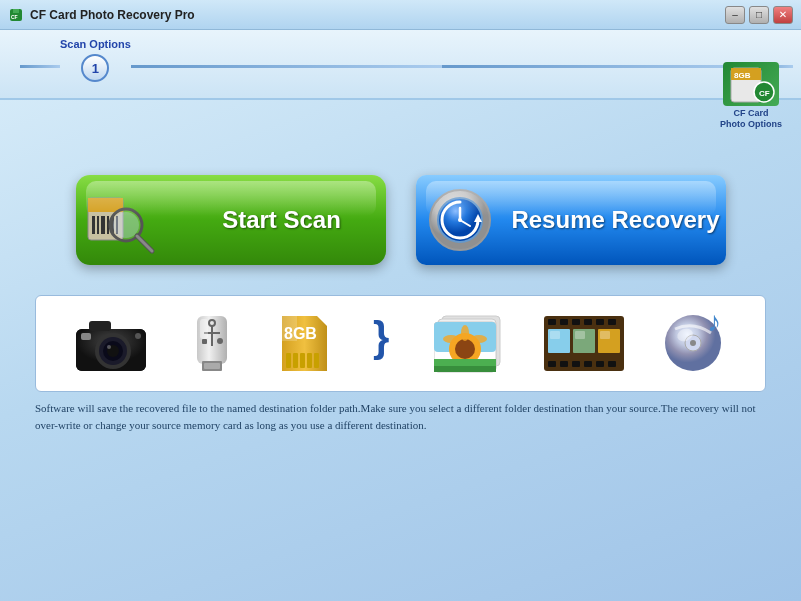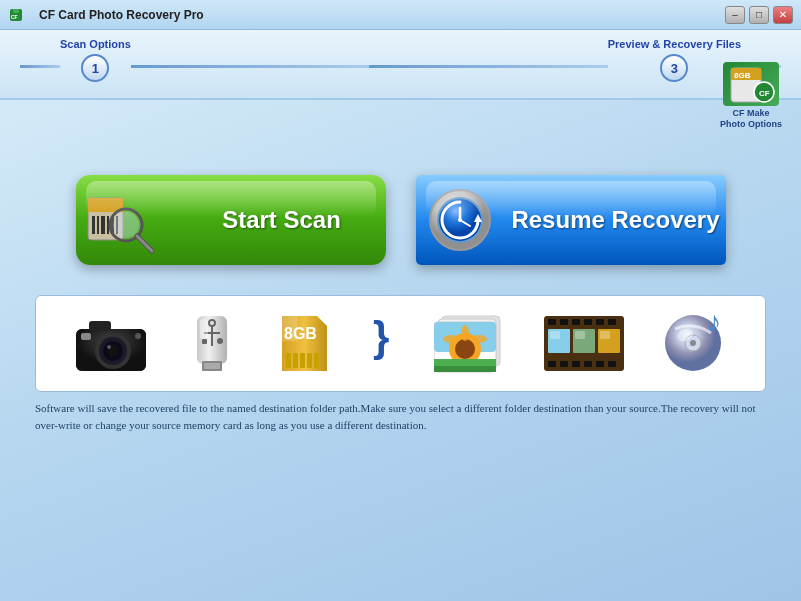--- a/index.html
+++ b/index.html
@@ -17,21 +17,21 @@
       height: 30px;
       display: flex;
       align-items: center;
       padding: 0 8px;
       border-bottom: 1px solid #90b8d8;
       justify-content: space-between;
     }
     .title-bar-left {
       display: flex;
       align-items: center;
-      gap: 15px;
+      gap: 6px;
     }
     .title-icon {
       width: 16px;
       height: 16px;
     }
     .title-text {
       font-size: 12px;
       color: #222;
       font-weight: bold;
     }
@@ -152,21 +152,21 @@
       font-weight: bold;
       color: white;
       text-shadow: 1px 1px 2px rgba(0,0,0,0.5);
       flex: 1;
       text-align: center;
     }
 
     .btn-resume {
       background: linear-gradient(to bottom, #88ccff, #2288ee, #0055bb);
       border: none;
-      border-radius: 5px;
+      border-radius: 10px;
       width: 310px;
       height: 90px;
       display: flex;
       align-items: center;
       justify-content: center;
       cursor: pointer;
       position: relative;
       box-shadow: 0 4px 12px rgba(0,0,0,0.3);
       gap: 10px;
       padding-left: 10px;
@@ -221,61 +221,55 @@
     </svg>
     <span class="title-text">CF Card Photo Recovery Pro</span>
   </div>
   <div class="title-controls">
     <div class="title-btn">–</div>
     <div class="title-btn">□</div>
     <div class="title-btn close">✕</div>
   </div>
 </div>
 
-<div style="background: linear-gradient(to bottom, #e8f4fc, #cce4f5); padding: 8px 20px 10px 20px; border-bottom: 2px solid #a0c8e8; position: relative; height: 70px;">
+<div style="background: linear-gradient(to bottom, #e8f4fc, #cce4f5); padding: 8px 8px 10px 20px; border-bottom: 2px solid #a0c8e8; position: relative; height: 70px;">
   <div style="display: flex; align-items: flex-start; justify-content: center; position: relative;">
 
     <div style="width:40px; height:3px; background: linear-gradient(to right, #6699cc, #aaccee); margin-top: 27px; flex-shrink:0;"></div>
 
     <div class="step-group">
       <span class="step-label">Scan Options</span>
       <div class="step-circle">
         <span>1</span>
       </div>
     </div>
 
     <div style="flex:1; height:3px; background: linear-gradient(to right, #6699cc, #aaccee); margin-top: 27px; min-width:60px;"></div>
 
 
     <div style="flex:1; height:3px; background: linear-gradient(to right, #6699cc, #aaccee); margin-top: 27px; min-width:60px;"></div>
 
-    <div class="step-group">
-      <span class="step-label">Preview &amp; Recovery Files</span>
-      <div class="step-circle">
-        <span>3</span>
-      </div>
-    </div>
 
     <div style="width:40px; height:3px; background: linear-gradient(to right, #6699cc, #aaccee); margin-top: 27px; flex-shrink:0;"></div>
   </div>
 
   <div class="logo-area">
     <div class="logo-icon">
       <svg width="50" height="40" viewBox="0 0 50 40">
 
         <rect x="5" y="4" width="30" height="34" rx="3" fill="#e8e8e8" stroke="#aaa" stroke-width="1"></rect>
         <rect x="5" y="4" width="30" height="12" fill="#d4a020"></rect>
         <text x="8" y="14" font-size="8" fill="white" font-weight="bold">8GB</text>
 
         <circle cx="38" cy="28" r="10" fill="#228833" stroke="white" stroke-width="1.5"></circle>
         <text x="33" y="32" font-size="8" fill="white" font-weight="bold">CF</text>
       </svg>
     </div>
     <div class="logo-text">
-      <span>CF Make</span><br><span>Photo Options</span>
+      <span>CF Card</span><br><span>Photo Options</span>
     </div>
   </div>
 </div>
 
 <div style="background: linear-gradient(160deg, #d4eaf8 0%, #b8d8f0 40%, #a0c4e8 100%); padding: 15px 25px; height: calc(601px - 100px);">
 
   <div class="buttons-row">
 
     <button class="btn-start-scan">
 

